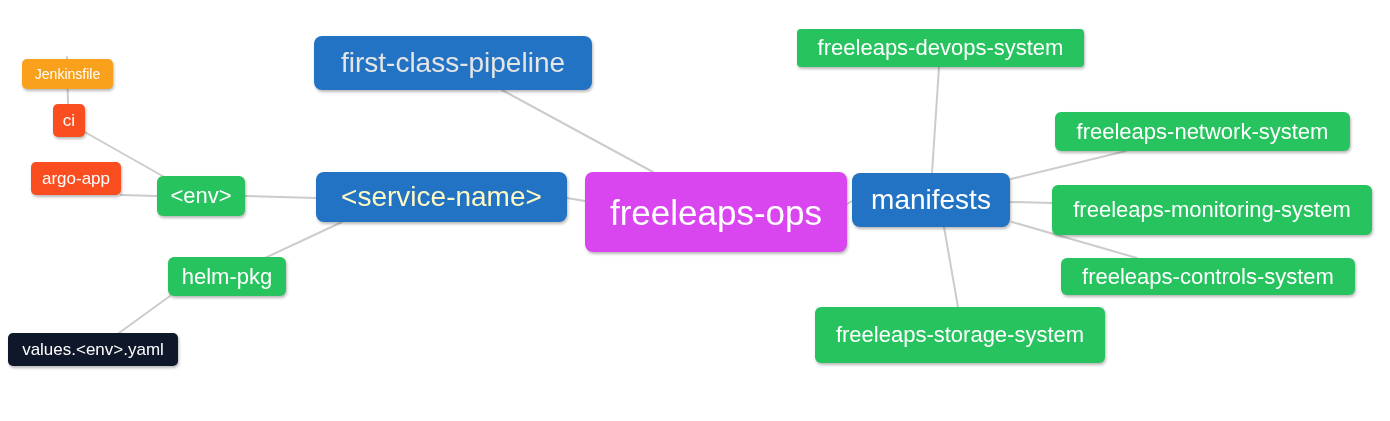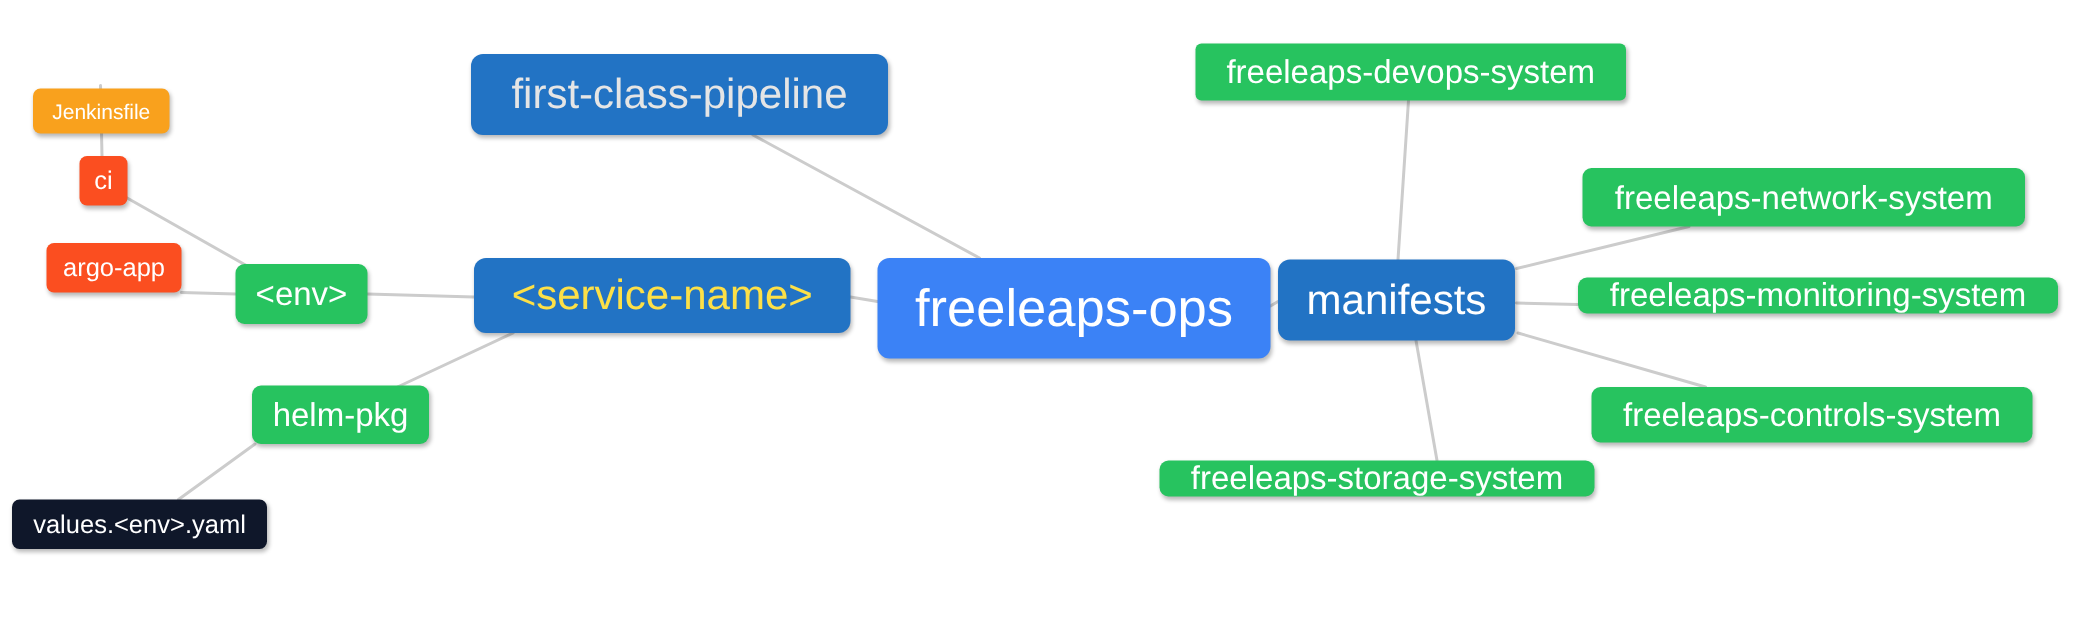--- a/index.html
+++ b/index.html
@@ -56,29 +56,29 @@
       <line x1="502" y1="90" x2="653" y2="172" stroke="#cccccc"></line>
       <line x1="567" y1="198" x2="585" y2="201" stroke="#cccccc"></line>
       <line x1="847" y1="204" x2="852" y2="201" stroke="#cccccc"></line>
       <line x1="939" y1="67" x2="932" y2="173" stroke="#cccccc"></line>
       <line x1="1011" y1="179" x2="1126" y2="151" stroke="#cccccc"></line>
       <line x1="1011" y1="202" x2="1052" y2="203" stroke="#cccccc"></line>
       <line x1="1012" y1="222" x2="1137" y2="258" stroke="#cccccc"></line>
       <line x1="944" y1="227" x2="958" y2="307" stroke="#cccccc"></line>
     </svg>
   <div id="nodes-layer">
-      <div class="node" style="left: 585px; top: 172px; width: 262px; height: 67px; font-size: 35px; background: #3b82f6; color: rgb(255, 255, 255); border-radius: 8px;">freeleaps-ops</div>
+      <div class="node" style="left: 585px; top: 172px; width: 262px; height: 80px; font-size: 35px; background: #d946ef; color: rgb(255, 255, 255); border-radius: 8px;">freeleaps-ops</div>
       <div class="node" style="left: 314px; top: 36px; width: 278px; height: 54px; font-size: 28px; background: rgb(34, 115, 196); color: #e5e5e5; border-radius: 8px;">first-class-pipeline</div>
-      <div class="node" style="left: 316px; top: 172px; width: 251px; height: 50px; font-size: 28px; background: rgb(34, 115, 196); color: #fde047; border-radius: 8px;">&lt;service-name&gt;</div>
+      <div class="node" style="left: 316px; top: 172px; width: 251px; height: 50px; font-size: 28px; background: rgb(34, 115, 196); color: #fef9c3; border-radius: 8px;">&lt;service-name&gt;</div>
       <div class="node" style="left: 852px; top: 173px; width: 158px; height: 54px; font-size: 28px; background: rgb(34, 115, 196); color: rgb(255, 255, 255); border-radius: 8px; text-align: right;">manifests</div>
       <div class="node" style="left: 157px; top: 176px; width: 88px; height: 40px; font-size: 22px; background: rgb(39, 195, 95); color: rgb(255, 255, 255); border-radius: 6px;">&lt;env&gt;</div>
       <div class="node" style="left: 147px; top: 257px; width: 118px; height: 39px; font-size: 22px; background: rgb(39, 195, 95); color: rgb(255, 255, 255); border-radius: 6px; margin-left: 21px;">helm-pkg</div>
       <div class="node" style="left: 797px; top: 29px; width: 287px; height: 38px; font-size: 22px; background: rgb(39, 195, 95); color: rgb(255, 255, 255); border-radius: 4px;">freeleaps-devops-system</div>
       <div class="node" style="left: 1055px; top: 112px; width: 295px; height: 39px; font-size: 22px; background: rgb(39, 195, 95); color: rgb(255, 255, 255); border-radius: 6px;">freeleaps-network-system</div>
-      <div class="node" style="left: 1052px; top: 185px; width: 320px; height: 24px; font-size: 22px; background: rgb(39, 195, 95); color: rgb(255, 255, 255); border-radius: 6px;">freeleaps-monitoring-system</div>
+      <div class="node" style="left: 1052px; top: 185px; width: 320px; height: 50px; font-size: 22px; background: rgb(39, 195, 95); color: rgb(255, 255, 255); border-radius: 6px;">freeleaps-monitoring-system</div>
       <div class="node" style="left: 1061px; top: 258px; width: 294px; height: 37px; font-size: 22px; background: rgb(39, 195, 95); color: rgb(255, 255, 255); border-radius: 6px;">freeleaps-controls-system</div>
-      <div class="node" style="left: 773px; top: 307px; width: 290px; height: 24px; font-size: 22px; background: rgb(39, 195, 95); color: rgb(255, 255, 255); border-radius: 6px;">freeleaps-storage-system</div>
+      <div class="node" style="left: 815px; top: 307px; width: 290px; height: 56px; font-size: 22px; background: rgb(39, 195, 95); color: rgb(255, 255, 255); border-radius: 6px;">freeleaps-storage-system</div>
       <div class="node" style="left: 53px; top: 104px; width: 32px; height: 33px; font-size: 17px; background: rgb(251, 78, 32); color: rgb(255, 255, 255); border-radius: 5px;">ci</div>
       <div class="node" style="left: 31px; top: 162px; width: 90px; height: 33px; font-size: 17px; background: rgb(251, 78, 32); color: rgb(255, 255, 255); border-radius: 5px;">argo-app</div>
       <div class="node" style="left: 8px; top: 333px; width: 170px; height: 33px; font-size: 17px; background: #0f172a; color: rgb(255, 255, 255); border-radius: 5px;">values.&lt;env&gt;.yaml</div>
       <div class="node" style="left: 22px; top: 27px; width: 91px; height: 30px; font-size: 14px; background: rgb(249, 161, 29); color: rgb(255, 255, 255); border-radius: 5px; margin-top: 32px;">Jenkinsfile</div>
     </div>
 </div>
 
 </body></html>

